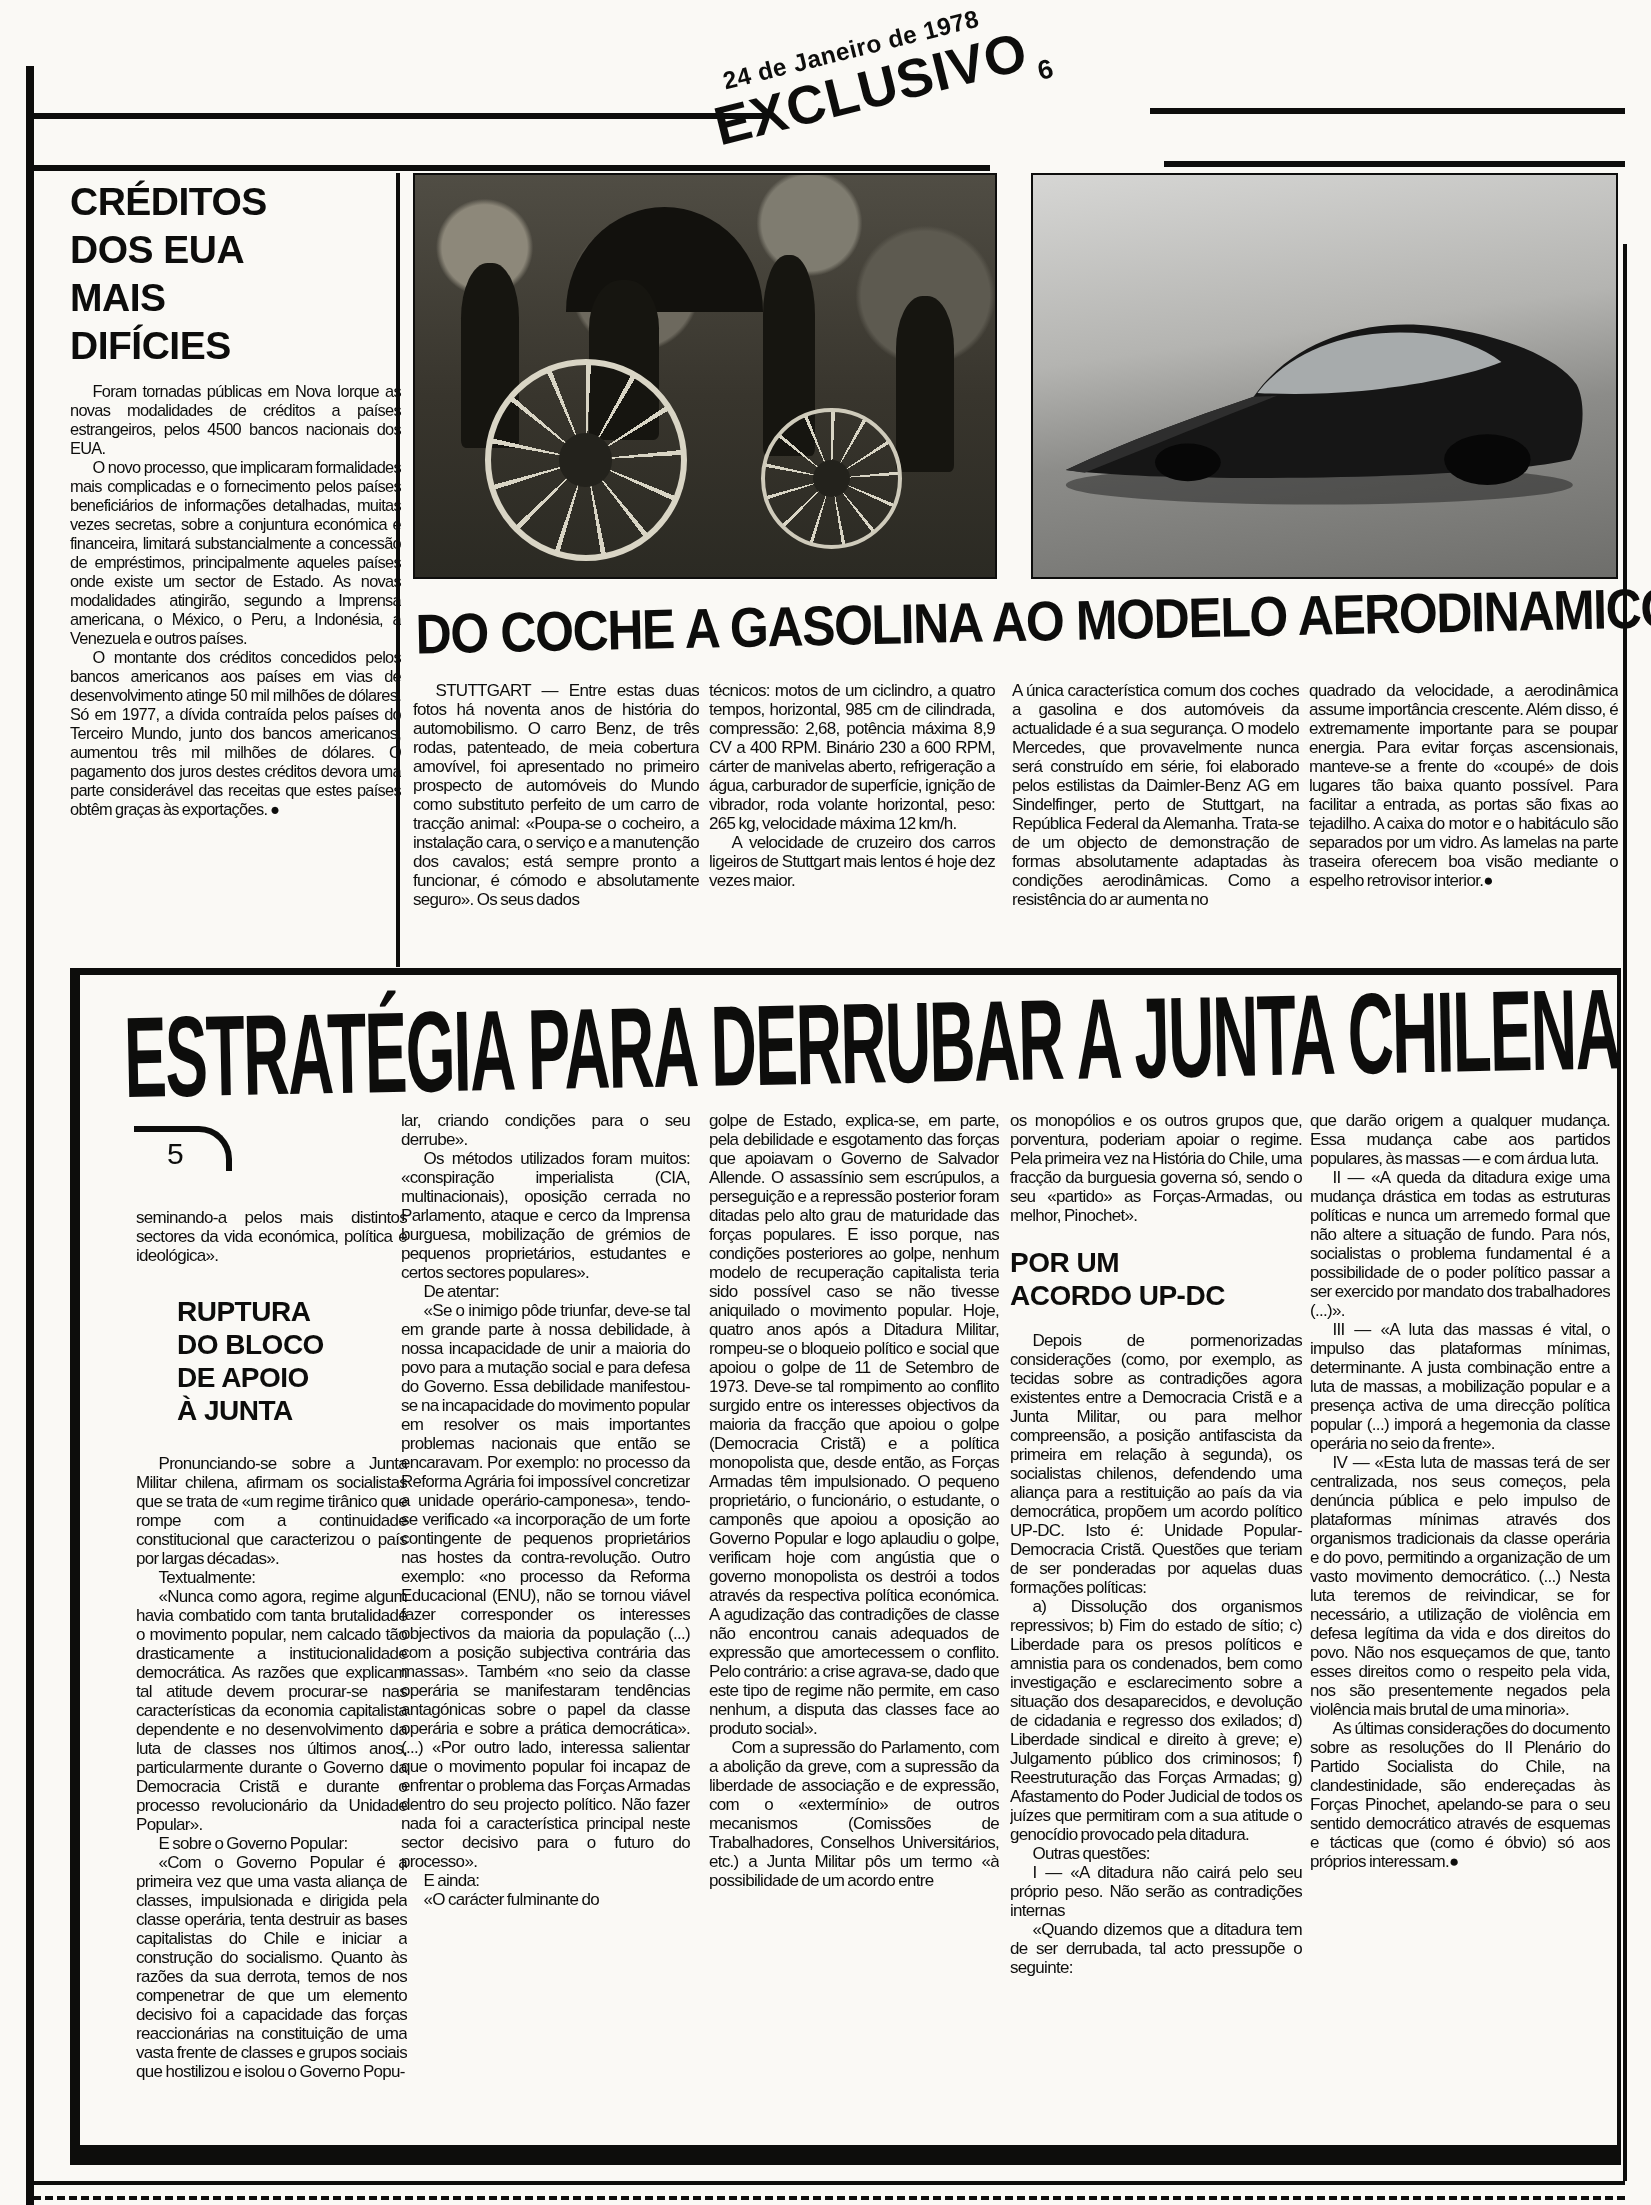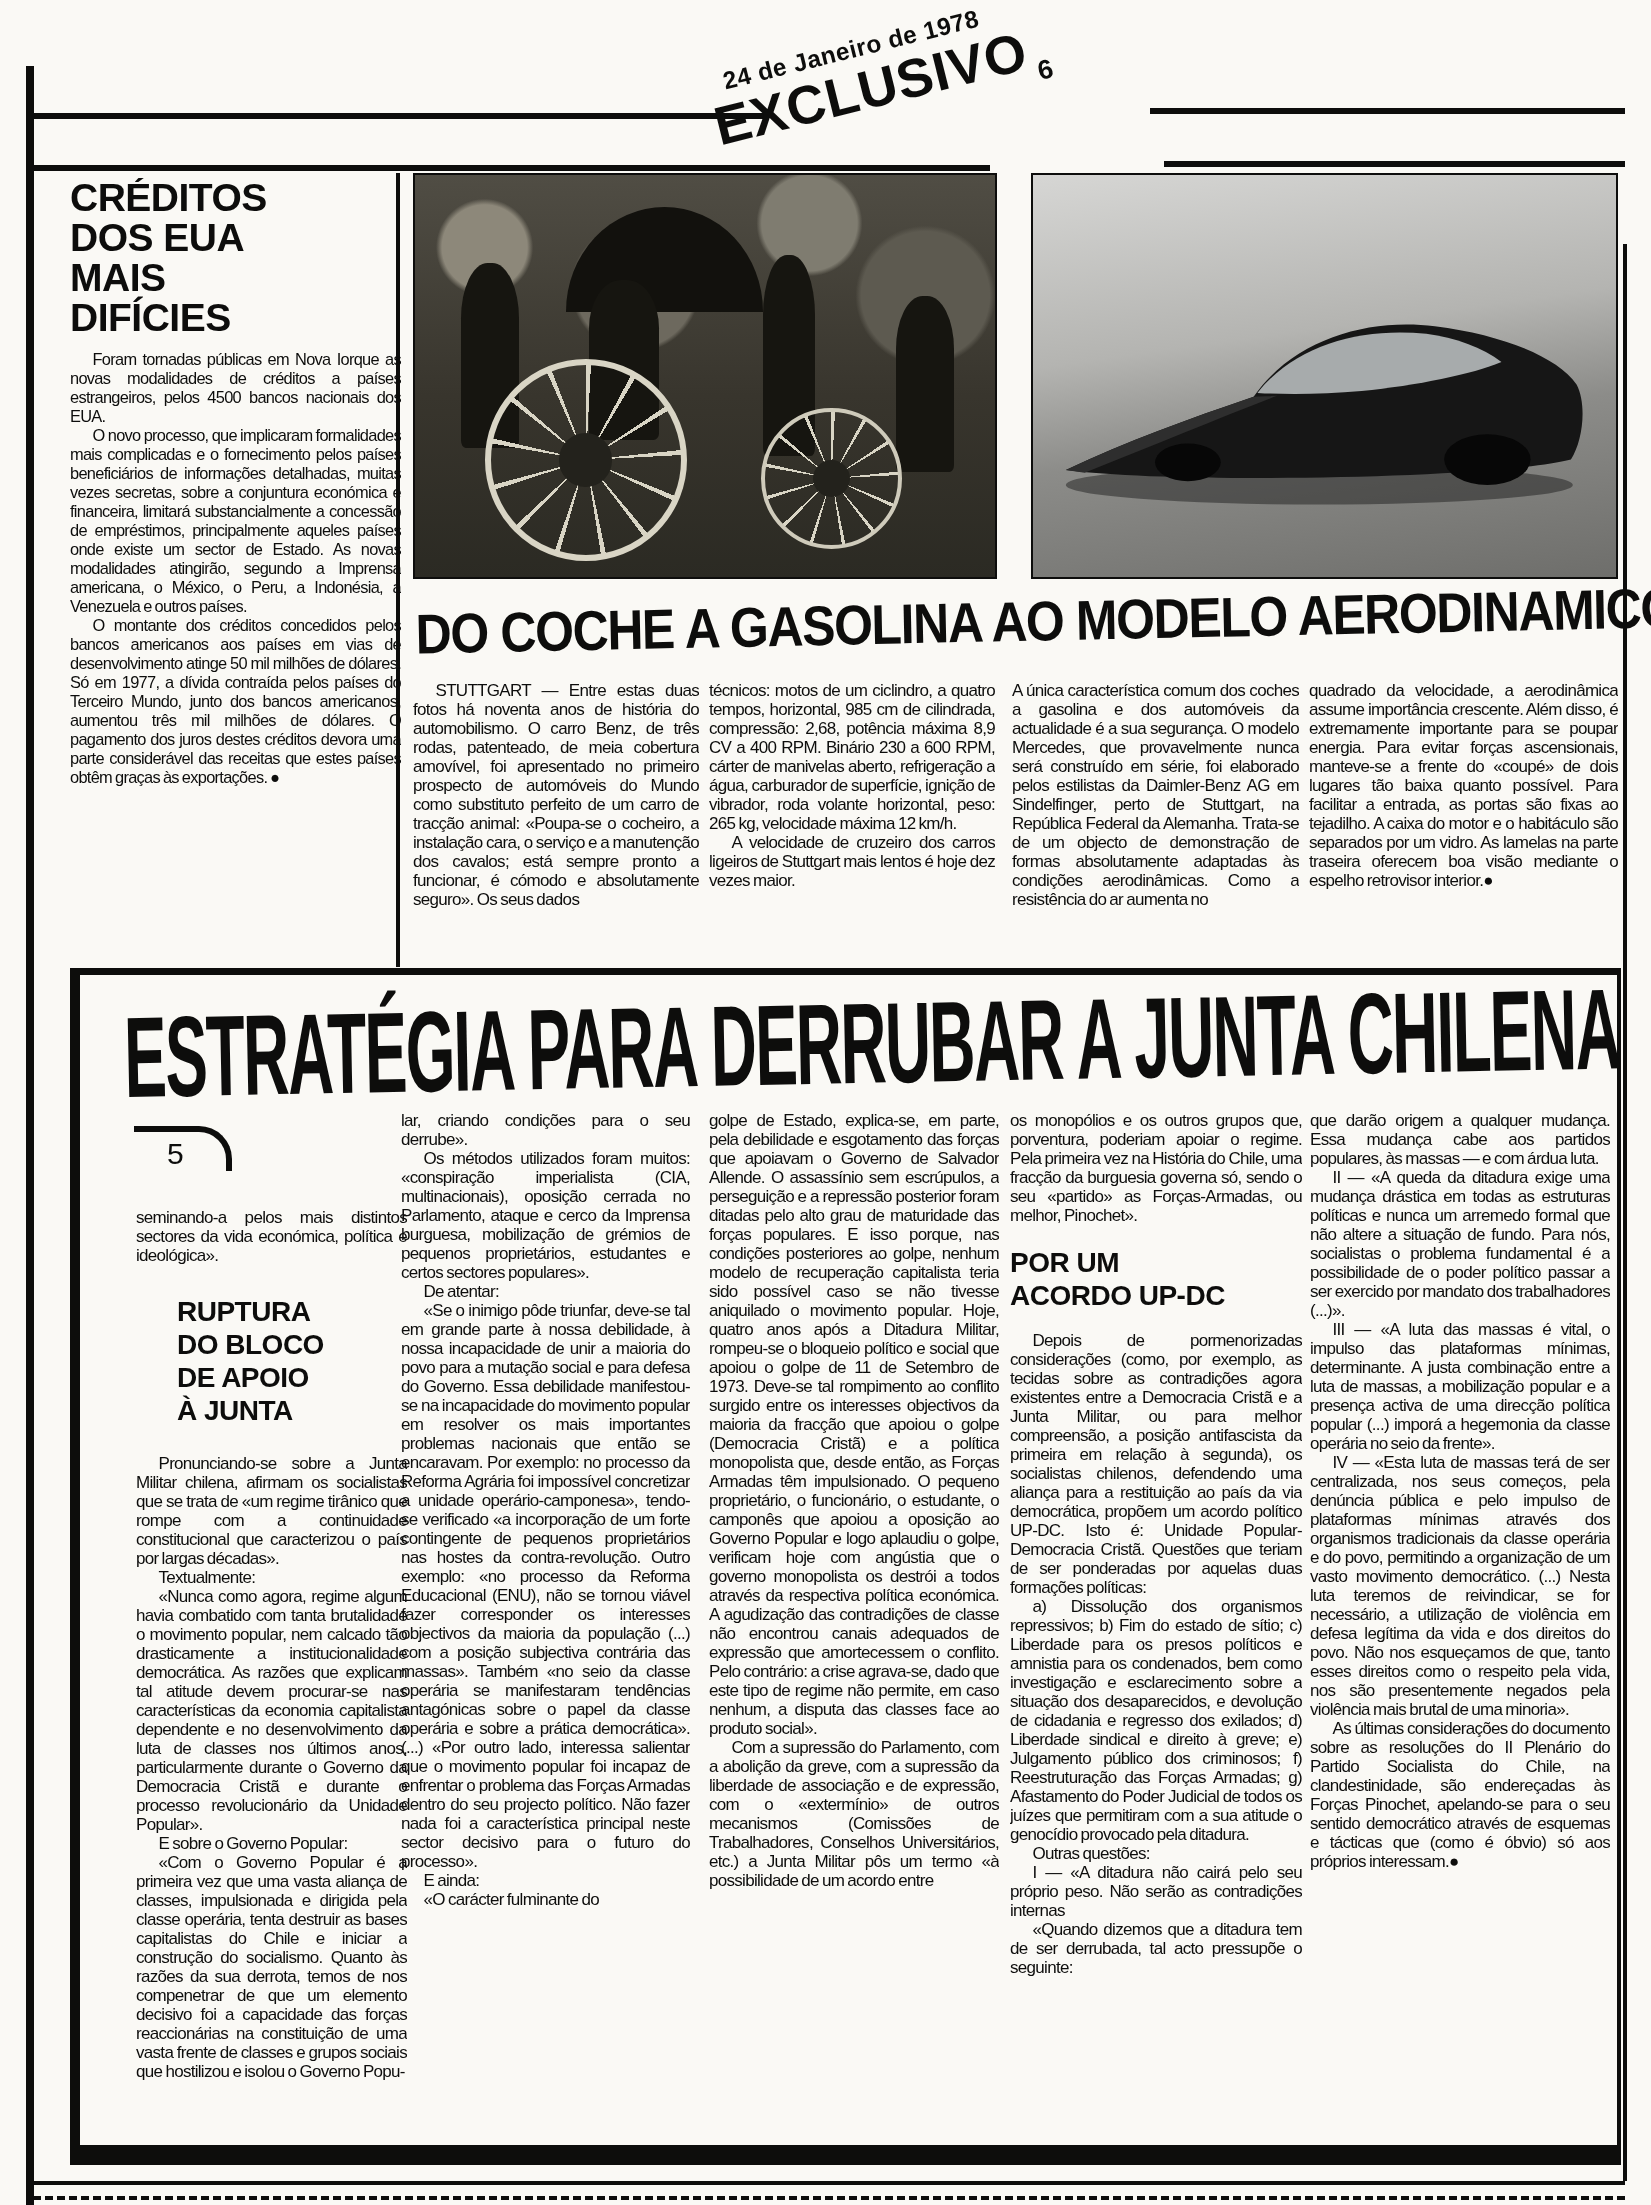--- a/index.html
+++ b/index.html
@@ -25,21 +25,21 @@
   .cont p.para:first-child { text-indent:0; }
 
   
   .stamp { transform:rotate(-14deg); transform-origin:left bottom; }
   .stamp-date { font-size:24.4px; font-weight:700; letter-spacing:0.5px; padding-left:19px; }
   .stamp-word { font-size:54px; font-weight:600; letter-spacing:0.9px; line-height:1.05; }
   .stamp-page { font-size:27px; font-weight:600; vertical-align:-14px; margin-left:6.6px; }
 
   
   .credits-title {
-    font-size:39px; line-height:40px; font-weight:700;
+    font-size:39px; line-height:48px; font-weight:700;
     letter-spacing:-0.5px; white-space:pre-line;
   }
   .car-headline {
     font-size:50px; font-weight:700; letter-spacing:-1.4px; white-space:nowrap;
     transform:rotate(-1.2deg) scaleY(1.12); transform-origin:left top;
   }
   .chile-headline-wrap { transform:rotate(-1.1deg); transform-origin:left top; }
   .chile-headline {
     display:inline-block; font-size:109px; font-weight:700; letter-spacing:-2.8px;
     white-space:nowrap; transform:scaleX(0.585) scaleY(1.05); transform-origin:left top;

